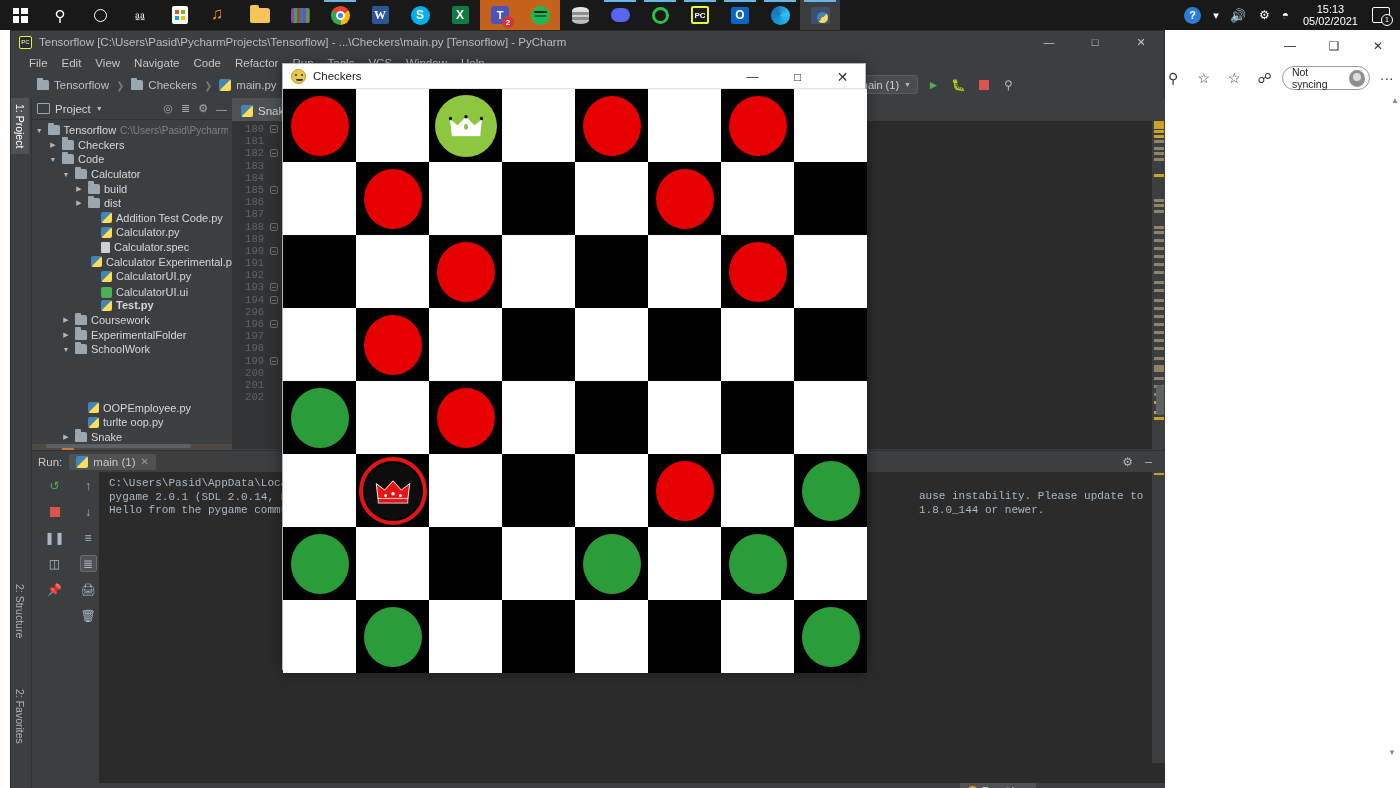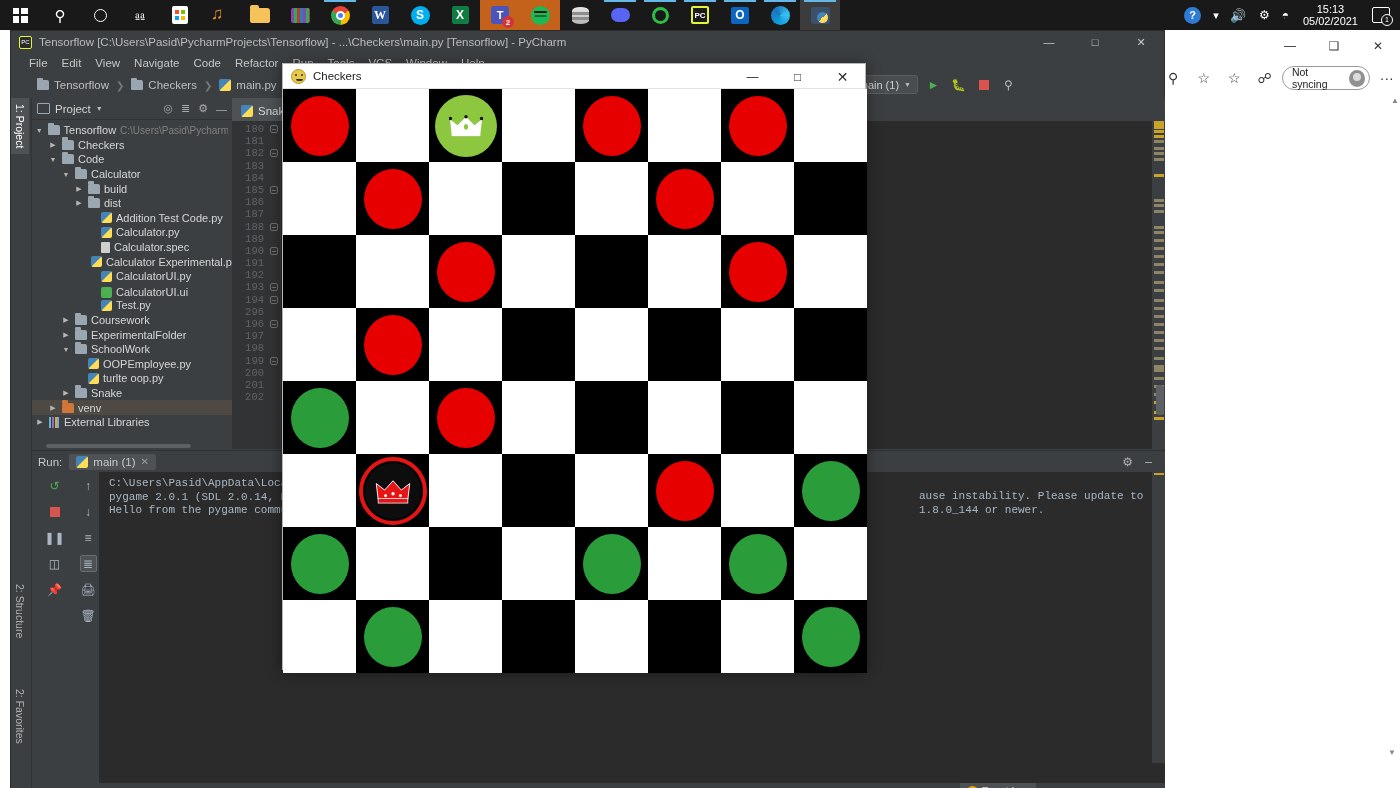--- a/index.html
+++ b/index.html
@@ -397,41 +397,41 @@
         <div class="tnode" style="padding-left: 55px;">
           <span class="tw"></span>
           <span class="tpy"></span>
           <span>CalculatorUI.py</span>
         </div>
         <div class="tnode" style="padding-left: 55px; align-items: flex-end;">
           <span class="tw"></span>
           <span class="tui"></span>
           <span>CalculatorUI.ui</span>
         </div>
-        <div class="tnode" style="padding-left: 55px;">
+        <div class="tnode" style="padding-left: 55px; font-weight: bold;">
           <span class="tw"></span>
           <span class="tpy"></span>
           <span>Test.py</span>
         </div>
         <div class="tnode" style="padding-left: 29px;">
           <span class="tw">▶</span>
           <span class="tfolder"></span>
           <span>Coursework</span>
         </div>
         <div class="tnode" style="padding-left: 29px;">
           <span class="tw">▶</span>
           <span class="tfolder"></span>
           <span>ExperimentalFolder</span>
         </div>
         <div class="tnode" style="padding-left: 29px;">
           <span class="tw">▼</span>
           <span class="tfolder"></span>
           <span>SchoolWork</span>
         </div>
-        <div class="tnode" style="padding-left: 42px;">
+        <div class="tnode" style="padding-left: 42px; margin-top: 44px;">
           <span class="tw"></span>
           <span class="tpy"></span>
           <span>OOPEmployee.py</span>
         </div>
         <div class="tnode" style="padding-left: 42px;">
           <span class="tw"></span>
           <span class="tpy"></span>
           <span>turlte oop.py</span>
         </div>
         <div class="tnode" style="padding-left: 29px;">

